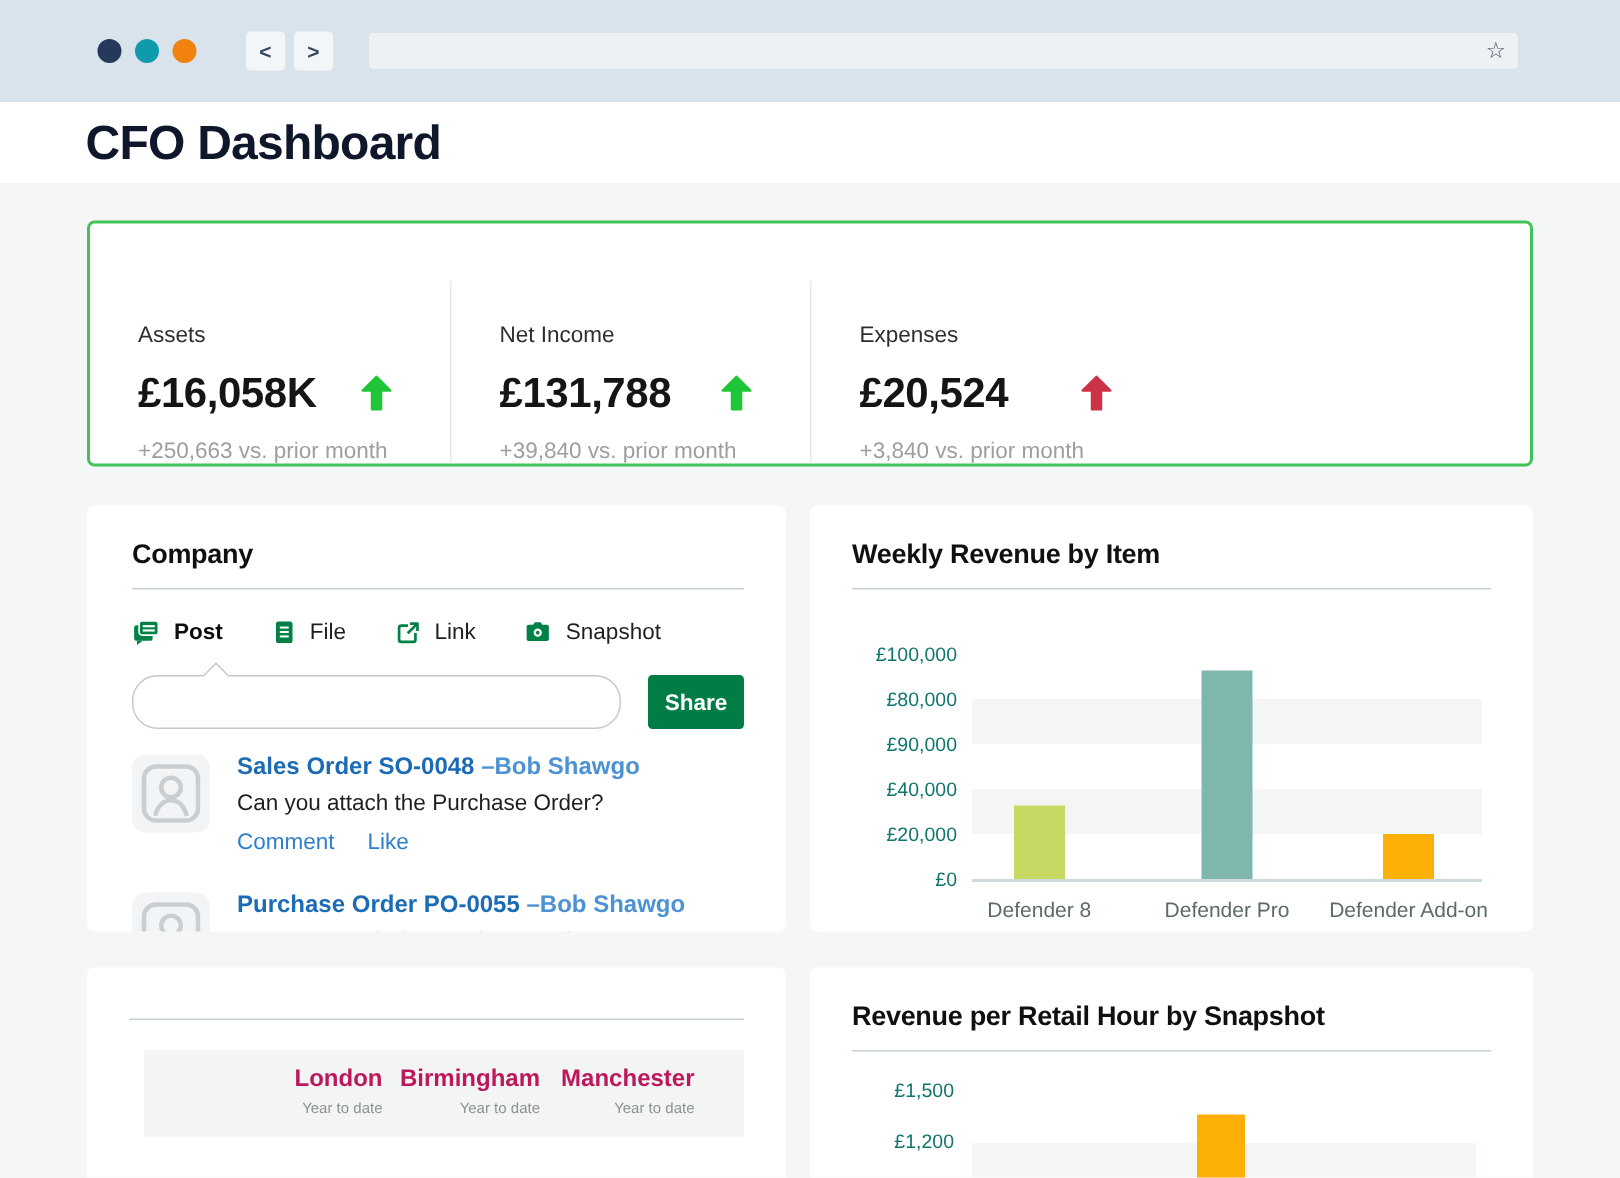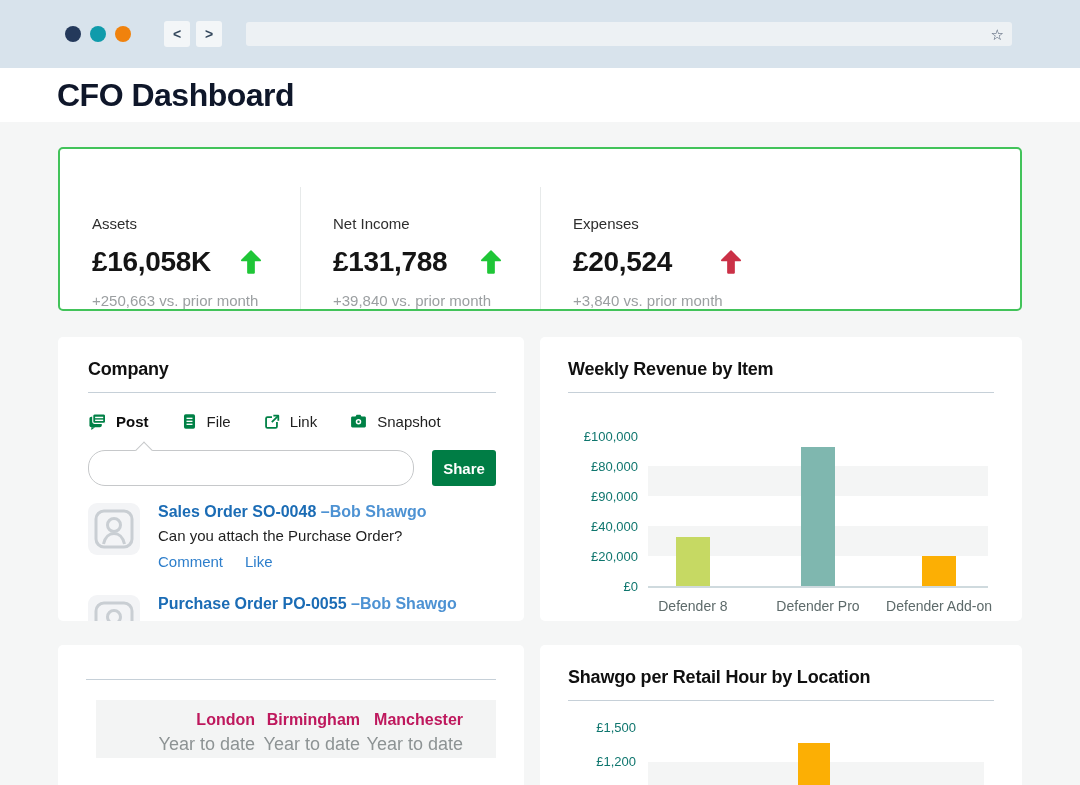--- a/index.html
+++ b/index.html
@@ -85,21 +85,21 @@
   .chart2-plot .tick { left:-88px; width:76px; transform:translateY(-50%); }
   .t1500 { top:0; } .t1200 { top:34px; }
   .band2 { position:absolute; left:0; right:0; top:35px; height:150px; background:#f4f5f5; }
   .r-bar { position:absolute; bottom:0; width:32px; left:49.3%; transform:translateX(-50%); }
 
   
   .cash-head { margin:20px 0 0 10px; background:#f3f4f4; height:58px; padding:11px 32px 0 0;
                display:grid; grid-template-columns:159px 105px 103px; }
   .cash-col { text-align:right; }
   .cash-col .name { font-size:16px; font-weight:700; color:#be185d;text-align:right; }
-  .cash-col .sub { font-size:18px; color:#8d9394; margin-top:5px; }
+  .cash-col .sub { font-size:10px; color:#8d9394; margin-top:5px; }
 </style>
 </head>
 <body>
 
 <div class="browser-bar">
   <div class="dots">
     <span class="dot" id="dot0" style="background: rgb(36, 57, 91);"></span>
     <span class="dot" id="dot1" style="background: rgb(15, 155, 171);"></span>
     <span class="dot" id="dot2" style="background: rgb(240, 130, 13);"></span>
   </div>
@@ -297,21 +297,21 @@
           <div class="sub">Year to date</div>
         </div>
         <div class="cash-col">
           <div class="name">Manchester</div>
           <div class="sub">Year to date</div>
         </div>
       </div>
     </section>
 
     <section class="panel">
-      <div class="panel-title">Shawgo per Retail Hour by Location</div>
+      <div class="panel-title">Revenue per Retail Hour by Snapshot</div>
       <div class="panel-divider"></div>
       <div class="chart2-plot">
         <span class="tick t1500">£1,500</span>
         <span class="tick t1200">£1,200</span>
         <div class="band2" style="background: rgb(244, 245, 245);"></div>
         <div class="r-bar" style="height: 90.6667%; background: rgb(252, 175, 4);"></div>
       </div>
     </section>
 
   </div>

